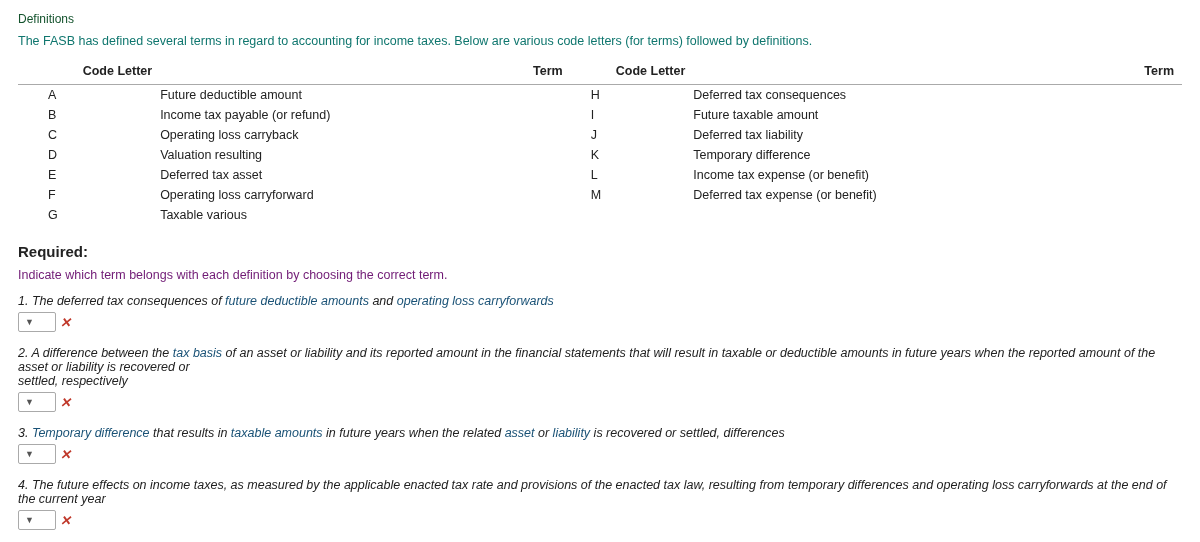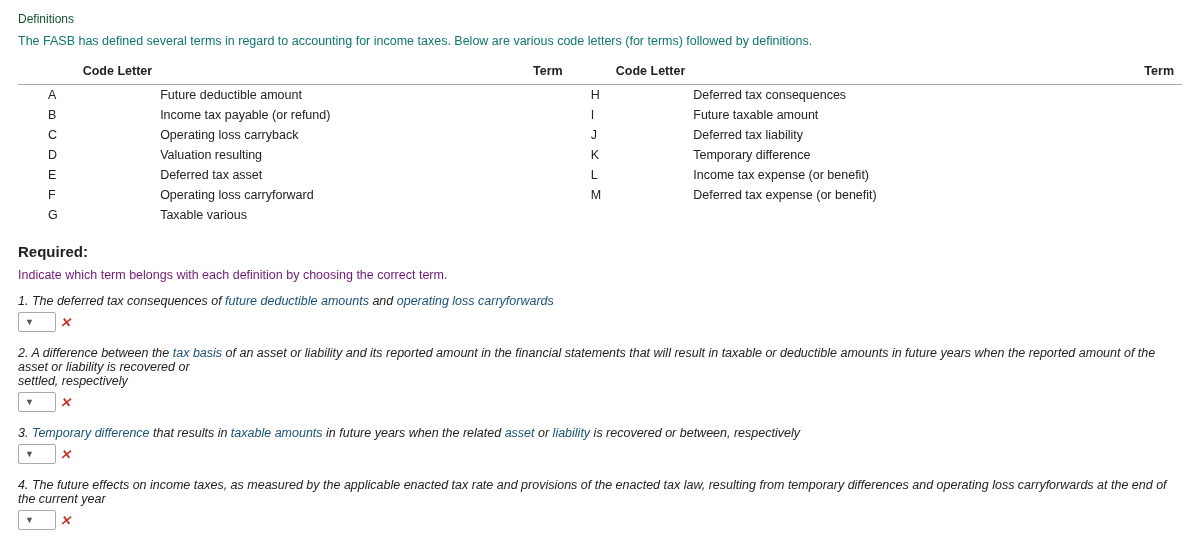--- a/index.html
+++ b/index.html
@@ -184,21 +184,21 @@
     <div class="question-block">
       <div class="question-text"><span>2. </span><span>A difference between the </span><span class="blue">tax basis</span><span> of an asset or liability and its reported amount in the financial statements that will result in taxable or deductible amounts in future years when the reported amount of the asset or liability is recovered or</span><span></span><br><span>    settled, respectively</span></div>
       <div class="answer-row">
         <div class="dropdown-box">
           <span class="dropdown-arrow">▼</span>
         </div>
         <span class="x-mark">✕</span>
       </div>
     </div>
     <div class="question-block">
-      <div class="question-text"><span>3. </span><span class="blue">Temporary difference</span><span> that results in </span><span class="blue">taxable amounts</span><span> in future years when the related </span><span class="blue">asset</span><span> or </span><span class="blue">liability</span><span> is recovered or between, respectively</span></div>
+      <div class="question-text"><span>3. </span><span class="blue">Temporary difference</span><span> that results in </span><span class="blue">taxable amounts</span><span> in future years when the related </span><span class="blue">asset</span><span> or </span><span class="blue">liability</span><span> is recovered or settled, differences</span></div>
       <div class="answer-row">
         <div class="dropdown-box">
           <span class="dropdown-arrow">▼</span>
         </div>
         <span class="x-mark">✕</span>
       </div>
     </div>
     <div class="question-block">
       <div class="question-text"><span>4. </span><span>The future effects on income taxes, as measured by the applicable enacted tax rate and provisions of the enacted tax law, resulting from temporary differences and operating loss carryforwards at the end of the current year</span></div>
       <div class="answer-row">

